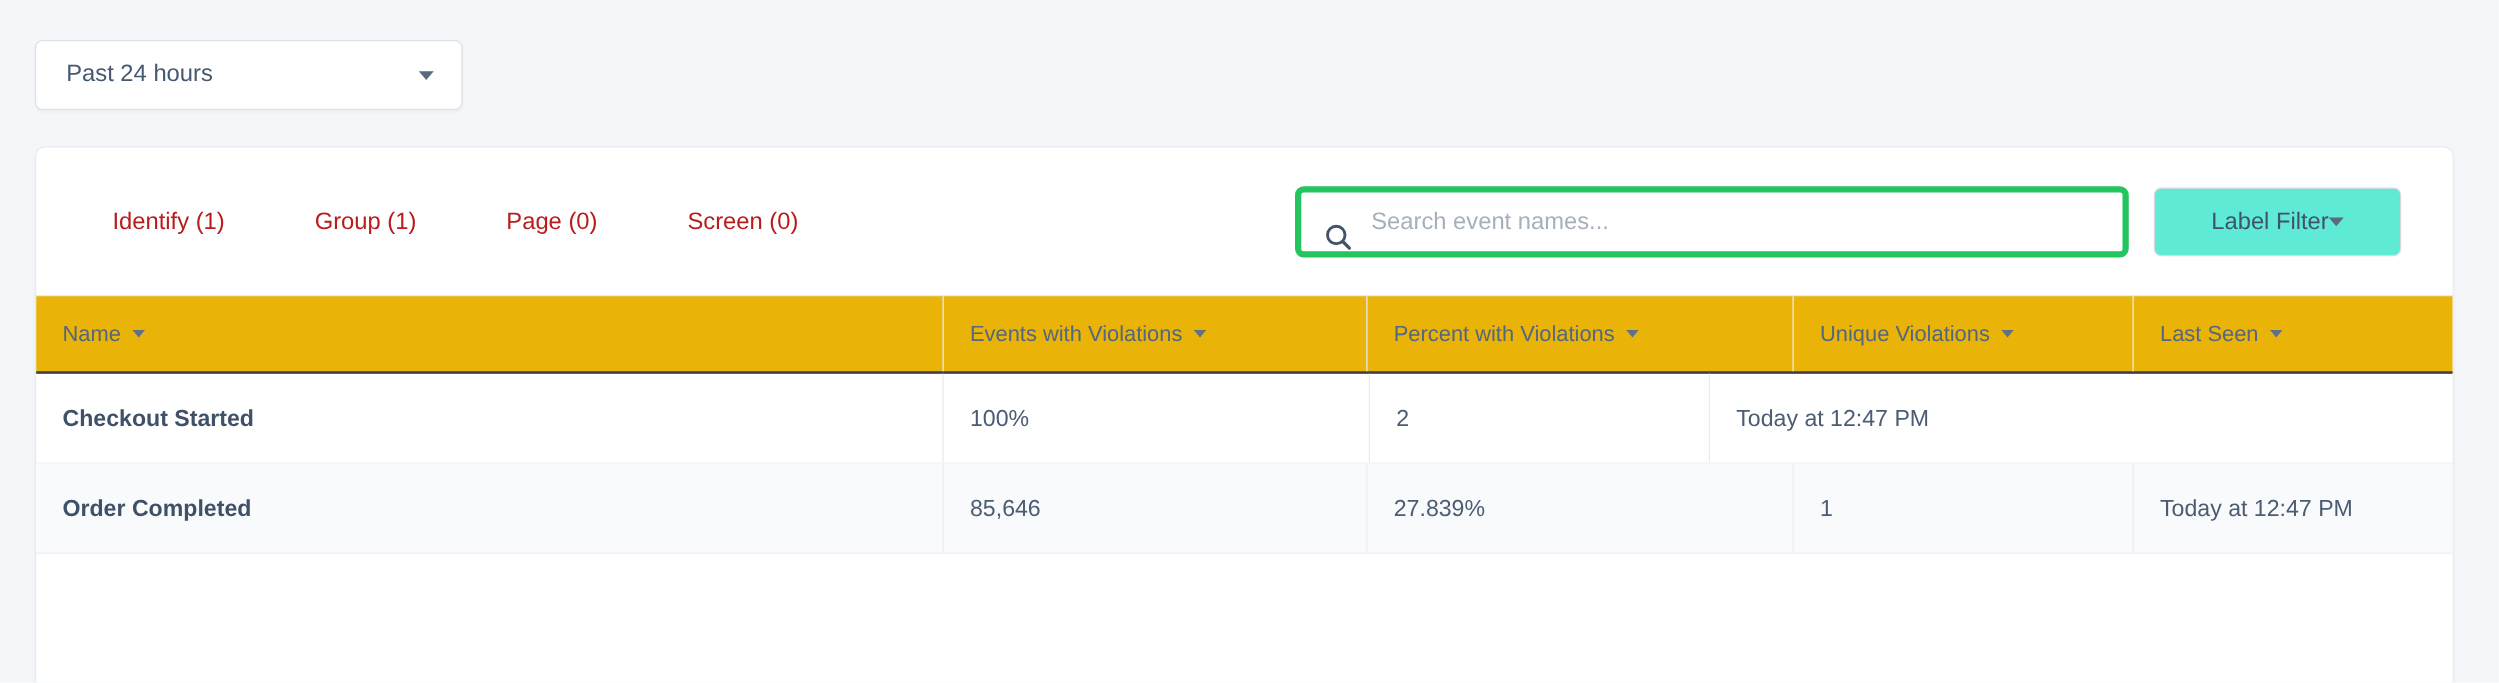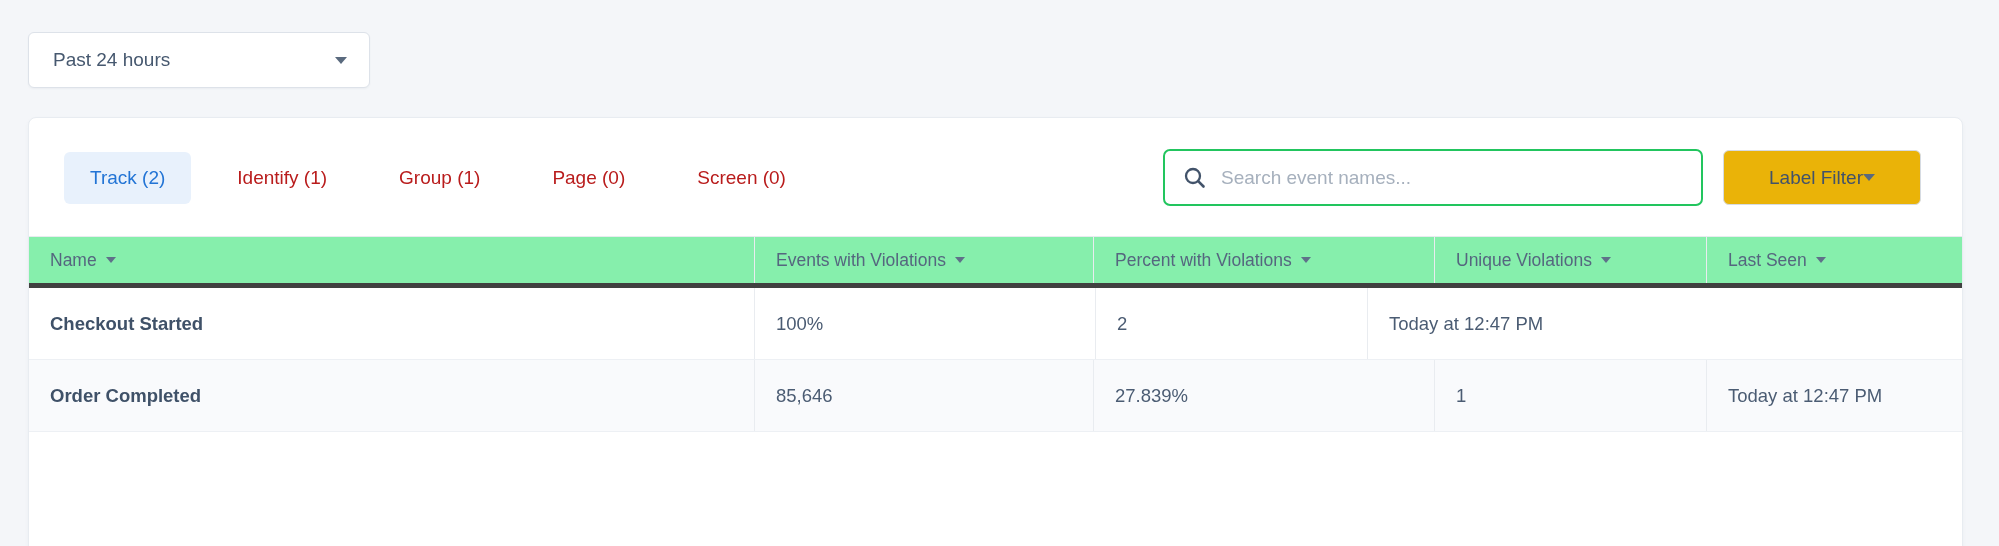--- a/index.html
+++ b/index.html
@@ -63,56 +63,56 @@
     cursor: pointer;
     white-space: nowrap;
   }
   .tab.active {
     background: #e8f1fc;
     color: #2274d5;
   }
 
   .search {
     margin-left: auto;
-    width: 540px; height: 57px;
-    border: 2px solid #22c55e;
+    width: 667px; height: 57px;
+    border: 5px solid #22c55e;
     border-radius: 7px;
     background: #ffffff;
-    display: flex; align-items: center;
+    display: flex; align-items: flex-end;
     padding: 0 18px;
   }
   .search svg { flex: 0 0 auto; margin-right: 15px; }
   .search input {
     border: none; outline: none;
     flex: 1; height: 100%;
     font-family: "Liberation Sans", sans-serif;
     font-size: 19px; color: #3c4b60;
     background: transparent;
   }
   .search input::placeholder { color: #a6b0bd; }
 
   .label-filter {
     margin-left: 20px;
     width: 198px; height: 55px;
-    background: #eab308;
+    background: #5eead4;
     border: 1px solid #d6dbe2;
     border-radius: 6px;
     display: flex; align-items: center; justify-content: center;
     font-family: "Liberation Sans", sans-serif;
     font-size: 19px; color: #42526a;
     cursor: pointer;
   }
 
   
   .thead {
     display: flex; align-items: stretch;
-    height: 52px;
-    background: #86efac;
+    height: 63px;
+    background: #eab308;
     border-top: 1px solid #e8ebef;
-    border-bottom: 5px solid #404040;
+    border-bottom: 2px solid #404040;
   }
   .th {
     display: flex; align-items: center; gap: 9px;
     padding: 0 21px;
     font-size: 17.5px; color: #55667f;
     cursor: pointer;
     white-space: nowrap;
   }
   .tr {
     display: flex; align-items: stretch;
@@ -141,21 +141,20 @@
 
 <div class="timerange">
   <span>Past 24 hours</span>
   <span class="caret"></span>
 </div>
 
 <div class="card">
 
   <div class="toolbar">
     <div class="tabs">
-      <div class="tab active">Track (2)</div>
       <div class="tab">Identify (1)</div>
       <div class="tab">Group (1)</div>
       <div class="tab">Page (0)</div>
       <div class="tab">Screen (0)</div>
     </div>
 
     <div class="search">
       <svg width="23" height="23" viewBox="0 0 23 23">
         <circle cx="10" cy="10" r="7" fill="none" stroke="#42536a" stroke-width="2.3"></circle>
         <line x1="15.2" y1="15.2" x2="20.5" y2="20.5" stroke="#42536a" stroke-width="2.6" stroke-linecap="round"></line>

